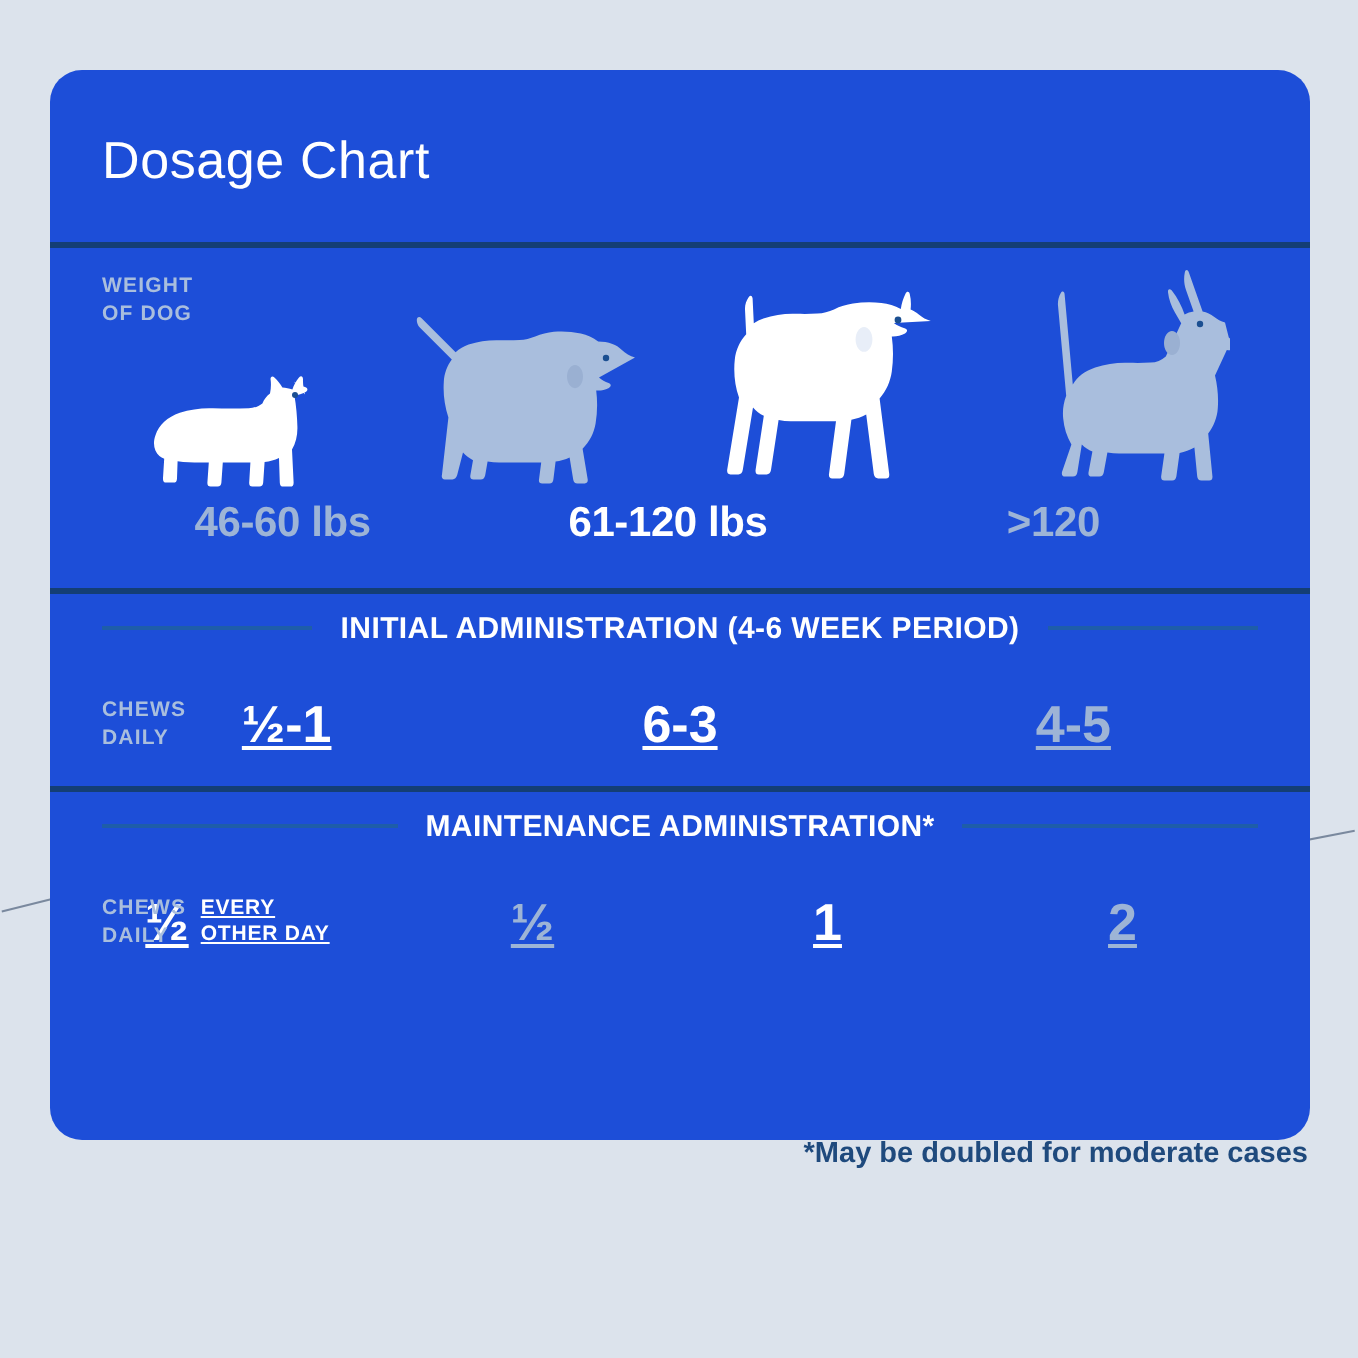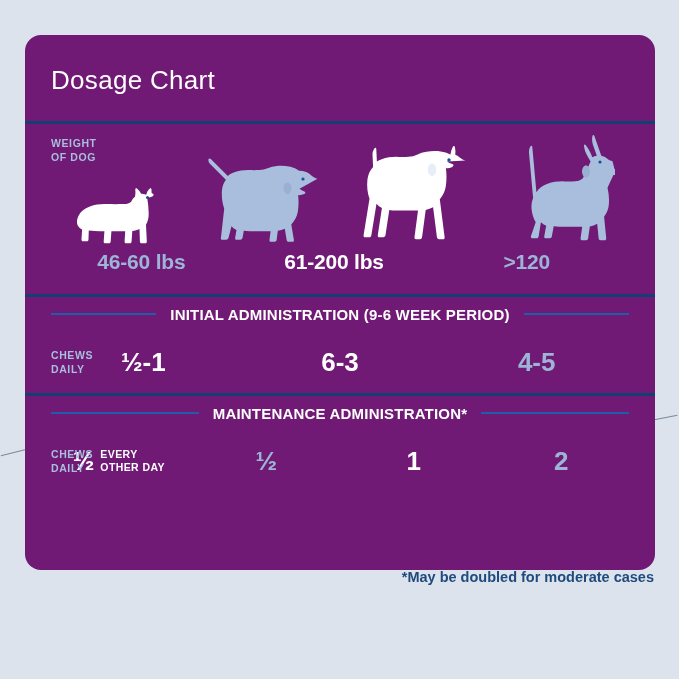--- a/index.html
+++ b/index.html
@@ -22,21 +22,21 @@
   }
   .bg-line.left  { left: 0;   top: 448px; width: 30px; transform: rotate(-14deg); transform-origin: right center; }
   .bg-line.right { right: 0;  top: 432px; width: 90px; transform: rotate(-11deg); transform-origin: left center; }
 
   .panel {
     position: absolute;
     left: 25px;
     top: 35px;
     width: 630px;
     height: 535px;
-    background: #701a75;
+    background: #1d4ed8;
     border-radius: 16px;
     color: #ffffff;
     overflow: hidden;
   }
 
   .panel-title {
     font-size: 26px;
     font-weight: 400;
     letter-spacing: .3px;
     padding: 30px 0 0 26px;
@@ -130,20 +130,21 @@
   .value-row .cell {
     flex: 1 1 0;
     text-align: center;
     font-size: 26px;
     font-weight: bold;
     line-height: 1;
     display: flex;
     align-items: center;
     justify-content: center;
     gap: 6px;
+    text-decoration: underline;
   }
   .value-row .cell .sub {
     font-size: 10.5px;
     font-weight: bold;
     letter-spacing: .4px;
     line-height: 1.25;
     text-align: left;
     text-transform: uppercase;
   }
 
@@ -205,30 +206,30 @@
           <path fill="#a9bedd" d="M125.5 30.2c-2-.5-3.9-1.5-5.5-2.8-1.6-1.4-3.6-2.3-5.7-2.7l-6.9-19.6c-.5-1.4-1.7-1.4-2 .1-.6 2.9-.4 6 .6 8.8l3.8 10.8c-1.6.2-3.1.7-4.5 1.5-1.4-4.3-3.5-8.3-6.3-11.9-1-1.3-2.2-.9-2 .7.4 3.5 1.6 6.9 3.4 10l3.2 5.5-7.7 16.6c-2.1 1.9-4.8 3-7.6 3.1-3.7.2-7.4.2-11.1.1-5.6-.2-11.3.6-16.6 2.3-5.1 1.7-8.9 4.6-11.2 8.5l-4.1-45.1c-.1-1.5-1.2-1.8-1.9-.6-1.1 1.9-1.6 4.1-1.4 6.3l4.1 45.1c-1.4 3.6-1.9 7.5-1.5 11.4.4 4.6 1.8 9 4.1 13L44 105c-.3 1.5.3 2.3 1.5 2.3h4c1.2 0 2-.8 2.2-2.3l2.2-13.7c1.5 1.5 3.3 2.7 5.3 3.5l-1.9 10.2c-.3 1.5.3 2.3 1.5 2.3h3.9c1.2 0 2-.8 2.2-2.2l1.8-9.8c1.9.3 3.9.5 5.8.5h22.7l-1.6 11.2c-.2 1.5.4 2.3 1.6 2.3h3.9c1.2 0 1.9-.8 2.1-2.2l1.6-11.6c2.6-.5 5.1-1.4 7.4-2.7l1.4 14.3c.1 1.4.9 2.2 2.1 2.2h3.9c1.2 0 1.8-.8 1.6-2.3l-2.1-21.3c2.8-3.6 4.5-8 4.8-12.6.4-5.5-.1-11-1.4-16.4l5.9-12.7c2 .3 4.1 0 6-.9 1.5-.7 1.5-2.1 0-2.6-1.9-.6-3.6-1.5-5-2.7z"></path>
           <path fill="#9ab0d2" d="M99 34.5c-2.2 0-4 2.7-4 6s1.8 6 4 6 4-2.7 4-6-1.8-6-4-6z"></path>
           <circle cx="113" cy="31" r="1.6" fill="#1b4f91"></circle>
         </svg>
       </div>
 
     </div>
 
     <div class="labels-row">
       <div class="cell em-muted">46-60 lbs</div>
-      <div class="cell em-strong">61-200 lbs</div>
+      <div class="cell em-strong">61-120 lbs</div>
       <div class="cell em-muted">&gt;120</div>
     </div>
   </div>
 
   <div class="divider-dark"></div>
 
   <div class="section-head">
     <div class="rule"></div>
-    <div class="txt">INITIAL ADMINISTRATION (9-6 WEEK PERIOD)</div>
+    <div class="txt">INITIAL ADMINISTRATION (4-6 WEEK PERIOD)</div>
     <div class="rule"></div>
   </div>
 
   <div class="value-row">
     <div class="row-label rowname">
       <div>CHEWS</div>
       <div>DAILY</div>
     </div>
     <div class="cell em-strong">½-1</div>
     <div class="cell em-strong">6-3</div>

